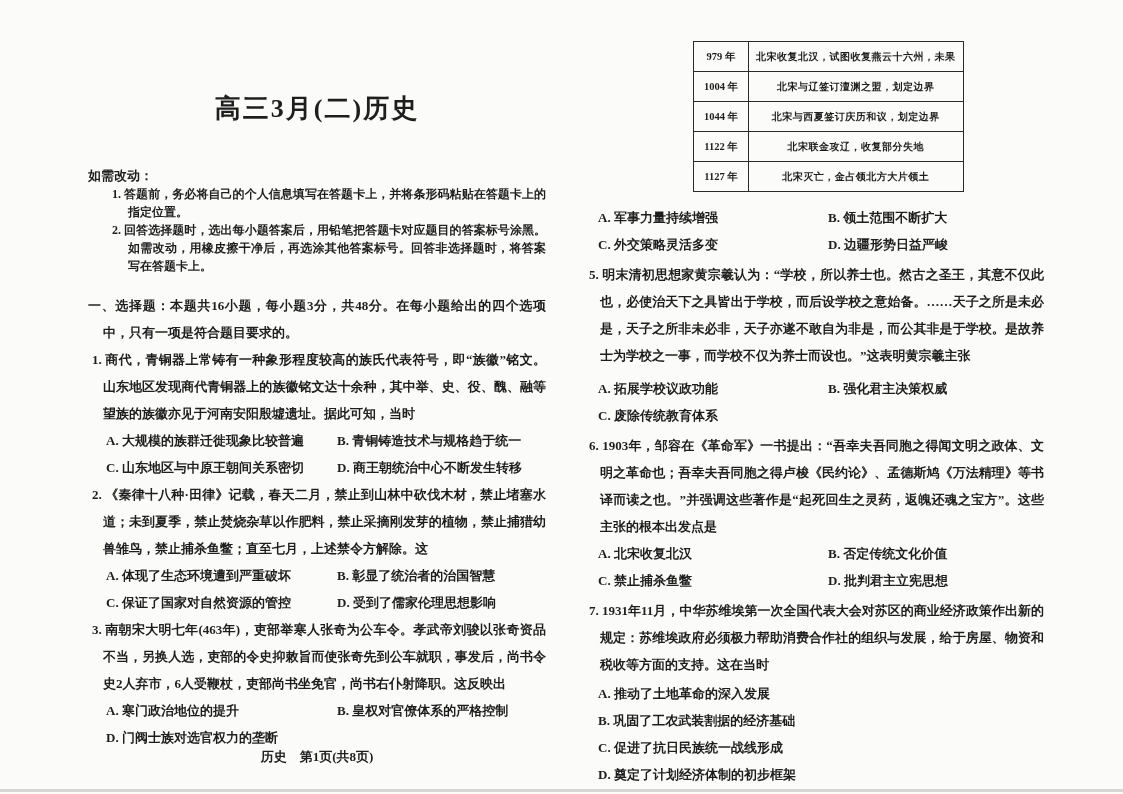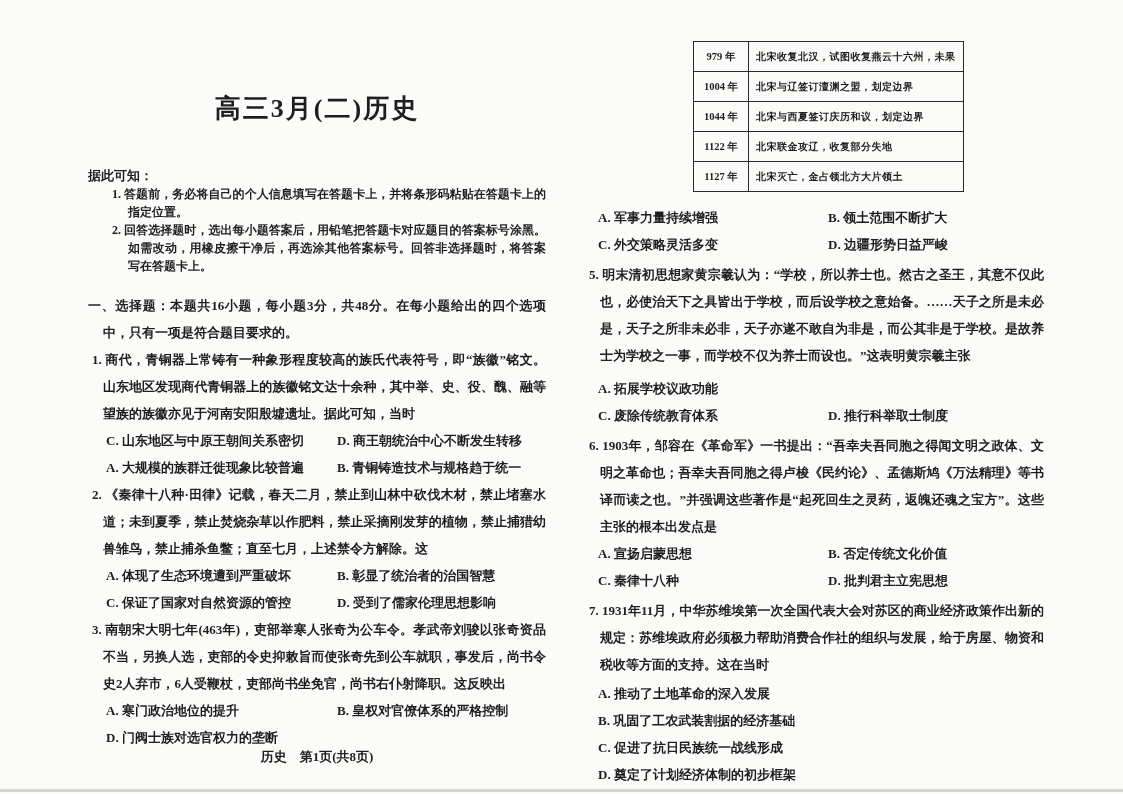--- a/index.html
+++ b/index.html
@@ -84,20 +84,21 @@
     text-align: center;
     font-size: 10.5px;
     padding: 1px 2px;
   }
   td.event-cell {
     width: 192px;
     font-size: 10px;
     padding: 1px 7px;
     letter-spacing: 0.5px;
     white-space: nowrap;
+    text-align: center;
   }
   .q4-opts { margin-top: 12px; }
 
   .page-footer {
     position: absolute;
     top: 748px;
     font-size: 13px;
     line-height: 18px;
     text-align: center;
     width: 458px;
@@ -114,35 +115,35 @@
 </style>
 </head>
 <body>
 
 <div class="sheet">
 
   <div class="col col-left">
 
     <h1 class="exam-title">高三3月(二)历史</h1>
 
-    <div class="notice-head">据此可知：</div>
+    <div class="notice-head">如需改动：</div>
     <div class="notice-item">1. 答题前，务必将自己的个人信息填写在答题卡上，并将条形码粘贴在答题卡上的指定位置。</div>
     <div class="notice-item">2. 回答选择题时，选出每小题答案后，用铅笔把答题卡对应题目的答案标号涂黑。如需改动，用橡皮擦干净后，再选涂其他答案标号。回答非选择题时，将答案写在答题卡上。</div>
 
     <div class="section-head">一、选择题：本题共16小题，每小题3分，共48分。在每小题给出的四个选项中，只有一项是符合题目要求的。</div>
 
     <div class="question">
       <div class="stem">1. 商代，青铜器上常铸有一种象形程度较高的族氏代表符号，即“族徽”铭文。山东地区发现商代青铜器上的族徽铭文达十余种，其中举、史、役、醜、融等望族的族徽亦见于河南安阳殷墟遗址。据此可知，当时</div>
       <div class="opts">
+        <span class="oA">A. 大规模的族群迁徙现象比较普遍</span>
+        <span class="oB">B. 青铜铸造技术与规格趋于统一</span>
+      </div>
+      <div class="opts">
         <span class="oA">C. 山东地区与中原王朝间关系密切</span>
         <span class="oB">D. 商王朝统治中心不断发生转移</span>
-      </div>
-      <div class="opts">
-        <span class="oA">A. 大规模的族群迁徙现象比较普遍</span>
-        <span class="oB">B. 青铜铸造技术与规格趋于统一</span>
       </div>
     </div>
 
     <div class="question">
       <div class="stem">2. 《秦律十八种·田律》记载，春天二月，禁止到山林中砍伐木材，禁止堵塞水道；未到夏季，禁止焚烧杂草以作肥料，禁止采摘刚发芽的植物，禁止捕猎幼兽雏鸟，禁止捕杀鱼鳖；直至七月，上述禁令方解除。这</div>
       <div class="opts">
         <span class="oA">A. 体现了生态环境遭到严重破坏</span>
         <span class="oB">B. 彰显了统治者的治国智慧</span>
       </div>
       <div class="opts">
@@ -200,35 +201,35 @@
       <div class="opts">
         <span class="oA">C. 外交策略灵活多变</span>
         <span class="oB">D. 边疆形势日益严峻</span>
       </div>
     </div>
 
     <div class="question q5">
       <div class="stem">5. 明末清初思想家黄宗羲认为：“学校，所以养士也。然古之圣王，其意不仅此也，必使治天下之具皆出于学校，而后设学校之意始备。……天子之所是未必是，天子之所非未必非，天子亦遂不敢自为非是，而公其非是于学校。是故养士为学校之一事，而学校不仅为养士而设也。”这表明黄宗羲主张</div>
       <div class="opts q5-opts">
         <span class="oA">A. 拓展学校议政功能</span>
+        <span class="oB">B. 强化君主决策权威</span>
       </div>
       <div class="opts">
         <span class="oA">C. 废除传统教育体系</span>
-        <span class="oB">D. 推行科举取士制度</span>
       </div>
     </div>
 
     <div class="question q6">
       <div class="stem">6. 1903年，邹容在《革命军》一书提出：“吾幸夫吾同胞之得闻文明之政体、文明之革命也；吾幸夫吾同胞之得卢梭《民约论》、孟德斯鸠《万法精理》等书译而读之也。”并强调这些著作是“起死回生之灵药，返魄还魂之宝方”。这些主张的根本出发点是</div>
       <div class="opts">
-        <span class="oA">A. 宣扬启蒙思想</span>
+        <span class="oA">A. 北宋收复北汉</span>
         <span class="oB">B. 否定传统文化价值</span>
       </div>
       <div class="opts">
-        <span class="oA">C. 秦律十八种</span>
+        <span class="oA">C. 禁止捕杀鱼鳖</span>
         <span class="oB">D. 批判君主立宪思想</span>
       </div>
     </div>
 
     <div class="question q7">
       <div class="stem">7. 1931年11月，中华苏维埃第一次全国代表大会对苏区的商业经济政策作出新的规定：苏维埃政府必须极力帮助消费合作社的组织与发展，给于房屋、物资和税收等方面的支持。这在当时</div>
       <div class="opts-stack">
         <div>A. 推动了土地革命的深入发展</div>
         <div>B. 巩固了工农武装割据的经济基础</div>
         <div>C. 促进了抗日民族统一战线形成</div>

